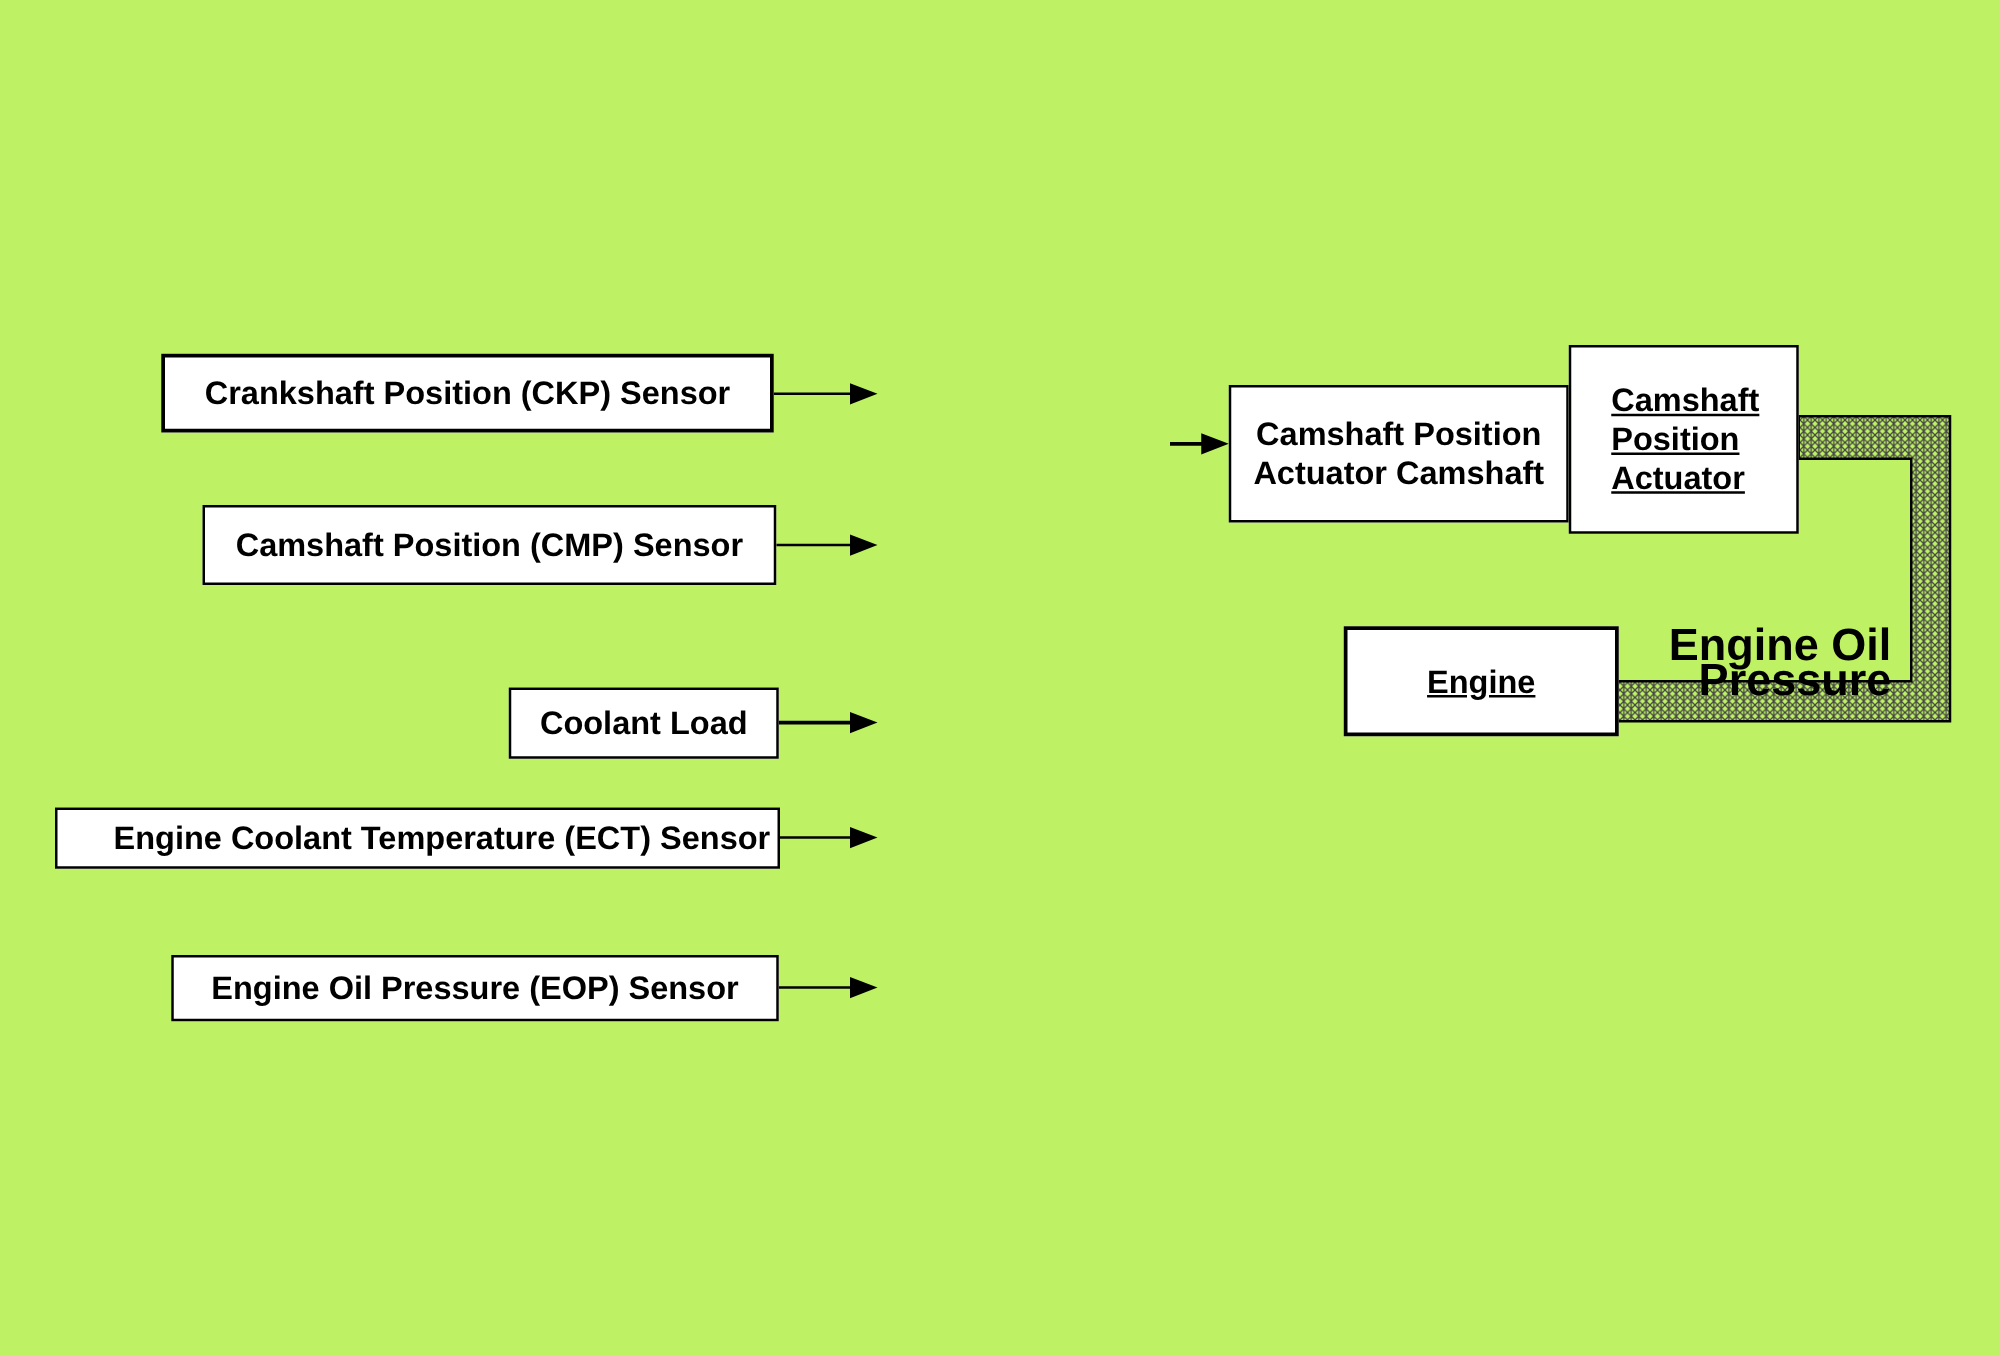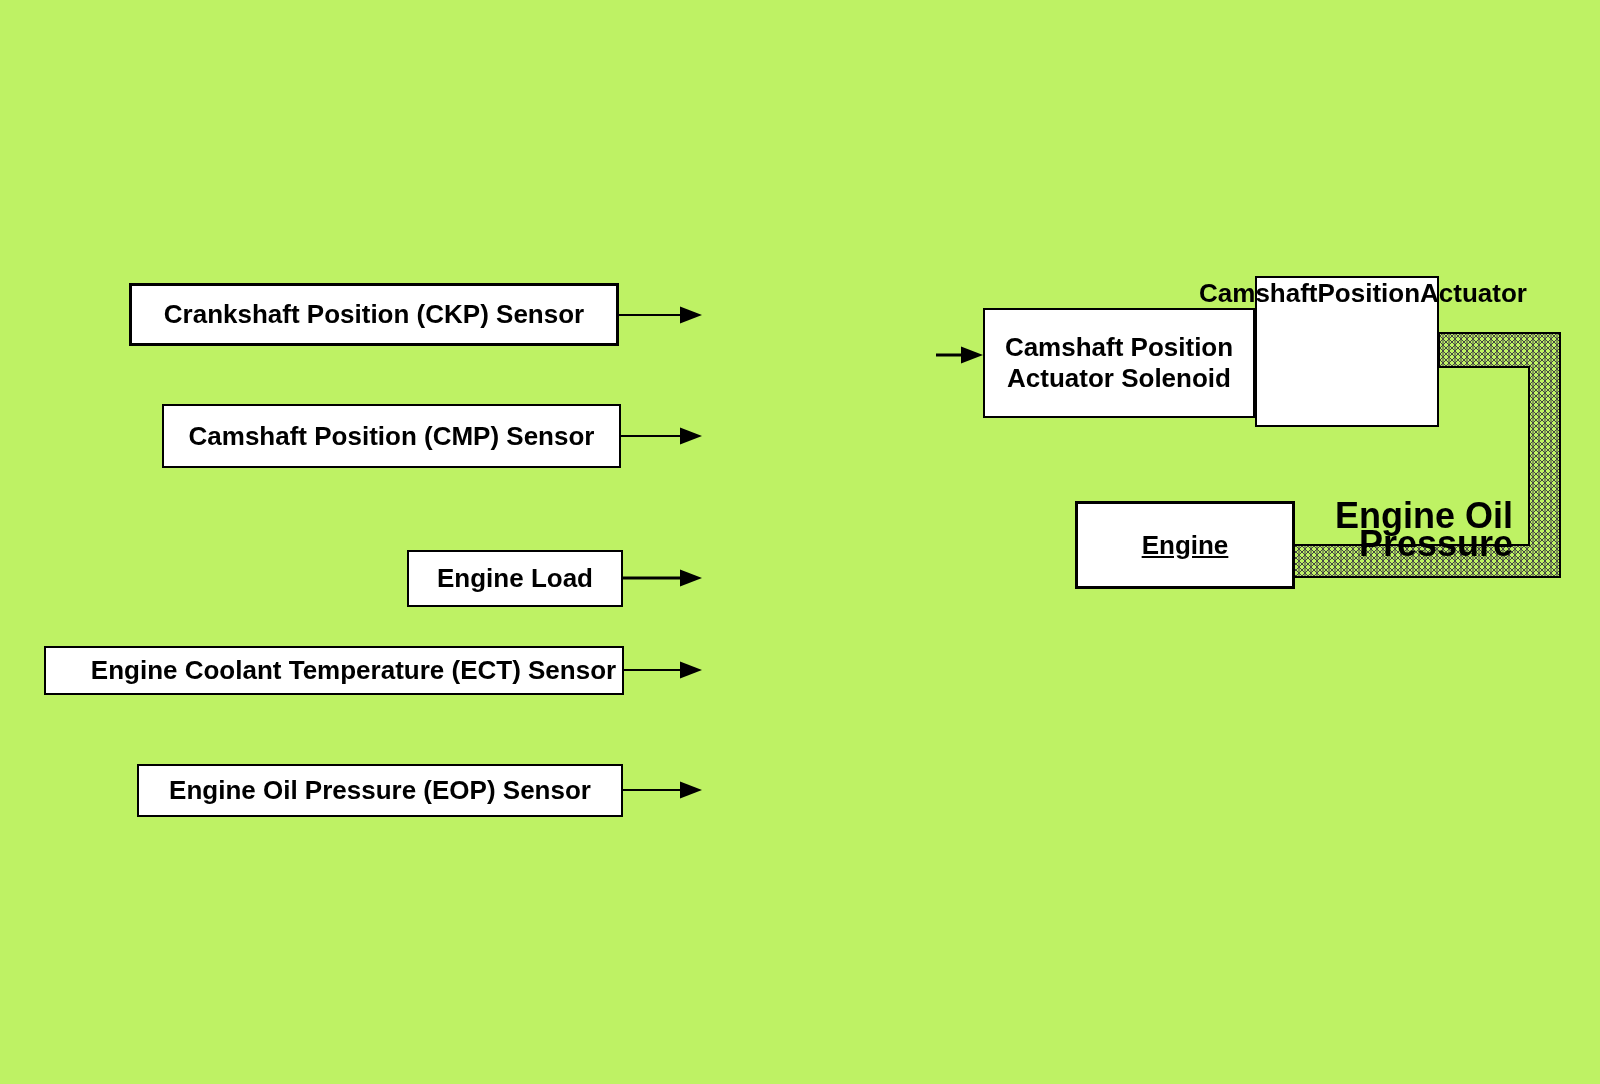--- a/index.html
+++ b/index.html
@@ -35,22 +35,22 @@
     font-size: 26px;
     line-height: 31px;
   }
   .ckp      { left: 129px;  top: 283px; width: 490px; height: 63px;  border-width: 3px; }
   .cmp      { left: 162px;  top: 404px; width: 459px; height: 64px; }
   .load     { left: 407px;  top: 550px; width: 216px; height: 57px; }
   .ect      { left: 44px;   top: 646px; width: 580px; height: 49px; padding-left: 39px; }
   .eop      { left: 137px;  top: 764px; width: 486px; height: 53px; }
   .ecm      { left: 702px;  top: 243px; width: 234px; height: 615px; border-width: 4px; }
   .solenoid { left: 983px;  top: 308px; width: 272px; height: 110px;  flex-direction: column; }
-  .actuator { left: 1255px; top: 276px; width: 184px; height: 151px; flex-direction: row;
-              align-items: flex-start; padding-left: 32px; text-align: left; }
+  .actuator { left: 1255px; top: 276px; width: 184px; height: 151px; flex-direction: column;
+              align-items: flex-start; padding-left: 32px; text-align: left; text-decoration: underline; }
   .engine   { left: 1075px; top: 501px; width: 220px; height: 88px;  border-width: 3px; text-decoration: underline; }
 
   .ecm-annotation {
     position: absolute;
     top: 81px;
     right: 16px;
     text-align: right;
     font-size: 26px;
     line-height: 28px;
   }
@@ -111,35 +111,35 @@
 
   <div class="node ckp">
     <span>Crankshaft Position (CKP) Sensor</span>
   </div>
 
   <div class="node cmp">
     <span>Camshaft Position (CMP) Sensor</span>
   </div>
 
   <div class="node load">
-    <span>Engine Load</span>
+    <span>Coolant Load</span>
   </div>
 
   <div class="node ect">
     <span>Engine Coolant Temperature (ECT) Sensor</span>
   </div>
 
   <div class="node eop">
     <span>Engine Oil Pressure (EOP) Sensor</span>
   </div>
 
 
   <div class="node solenoid multiline">
     <span>Camshaft Position</span>
-    <span>Actuator Solenoid</span>
+    <span>Actuator Camshaft</span>
   </div>
 
   <div class="node actuator multiline">
     <span>Camshaft</span>
     <span>Position</span>
     <span>Actuator</span>
   </div>
 
   <div class="node engine">
     <span>Engine</span>

